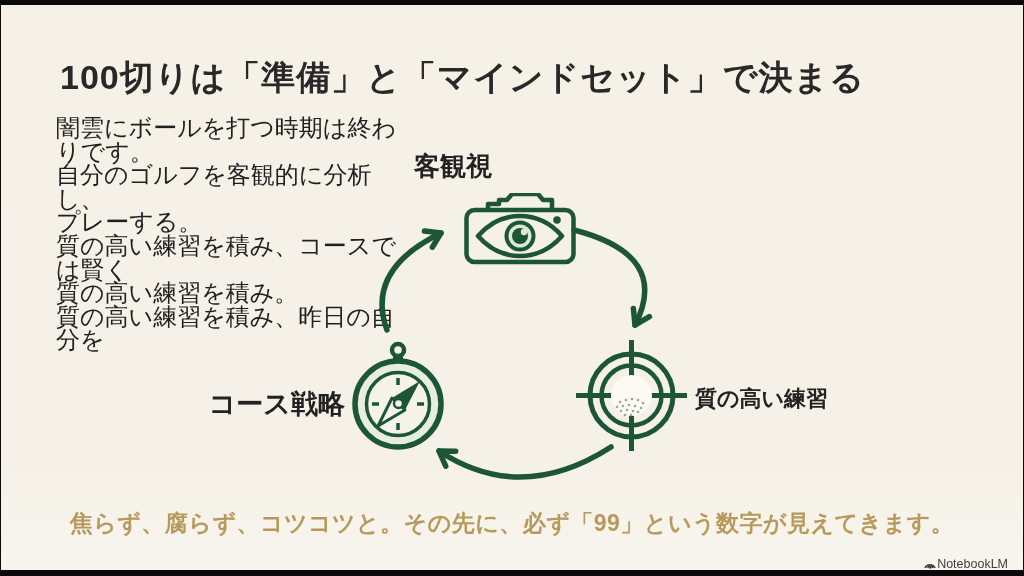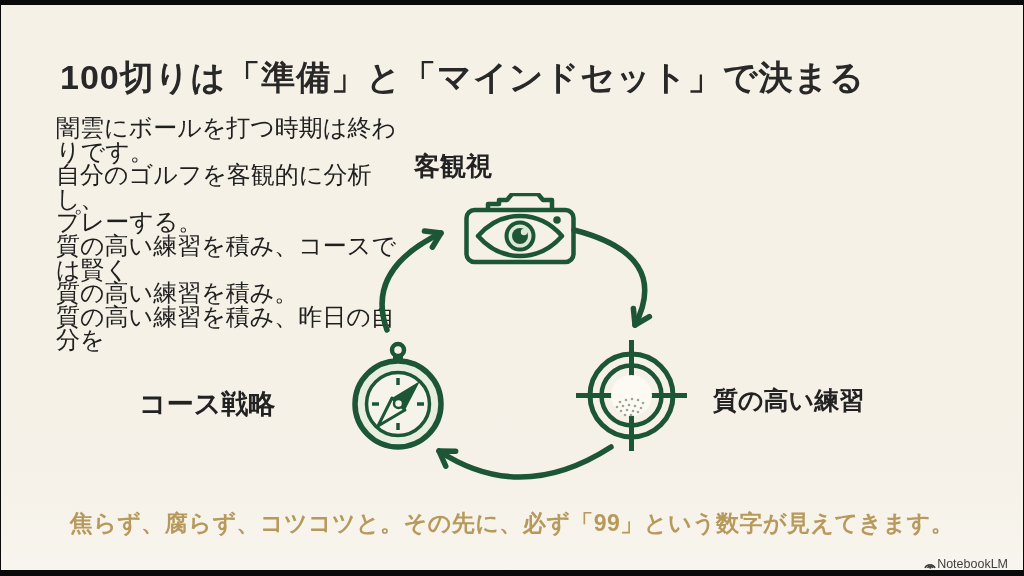--- a/index.html
+++ b/index.html
@@ -19,22 +19,22 @@
     font-size:34px;font-weight:bold;color:#282828;letter-spacing:1px;
   }
   .intro{
     position:absolute;left:55px;top:111px;width:360px;
     font-size:24px;line-height:23.6px;font-weight:500;color:#1f1f1f;
   }
   .node-label{
     position:absolute;font-weight:bold;color:#222;
   }
   .label-top{left:413px;top:144px;width:200px;text-align:left;font-size:26px;}
-  .label-left{left:138px;top:381px;width:188px;font-size:27px;}
-  .label-right{left:694px;top:379px;width:260px;text-align:left;font-size:25px;margin-left:18px;}
+  .label-left{left:156px;top:381px;width:188px;text-align:right;font-size:27px;}
+  .label-right{left:694px;top:379px;width:260px;text-align:left;font-size:22px;}
   .footer-message{
     position:absolute;left:0;right:0;top:503px;text-align:center;
     font-size:23px;font-weight:bold;color:#b7995c;letter-spacing:0.5px;
   }
   .watermark{
     position:absolute;right:15px;top:550px;height:18px;
     display:flex;align-items:center;gap:0;
     font-size:12.5px;font-weight:500;color:#3d3d3d;
   }
   

